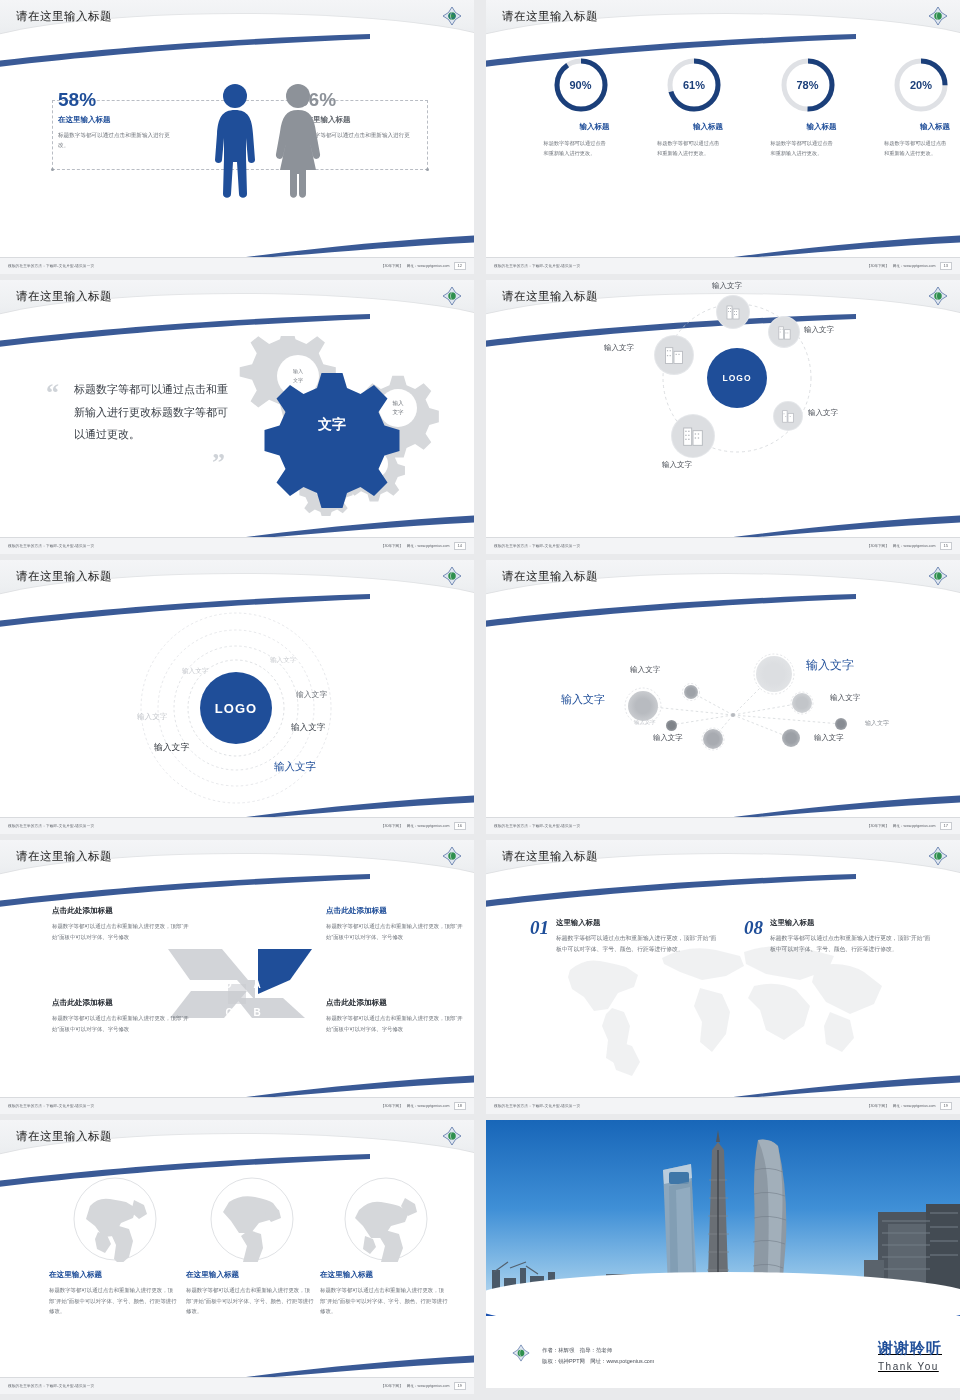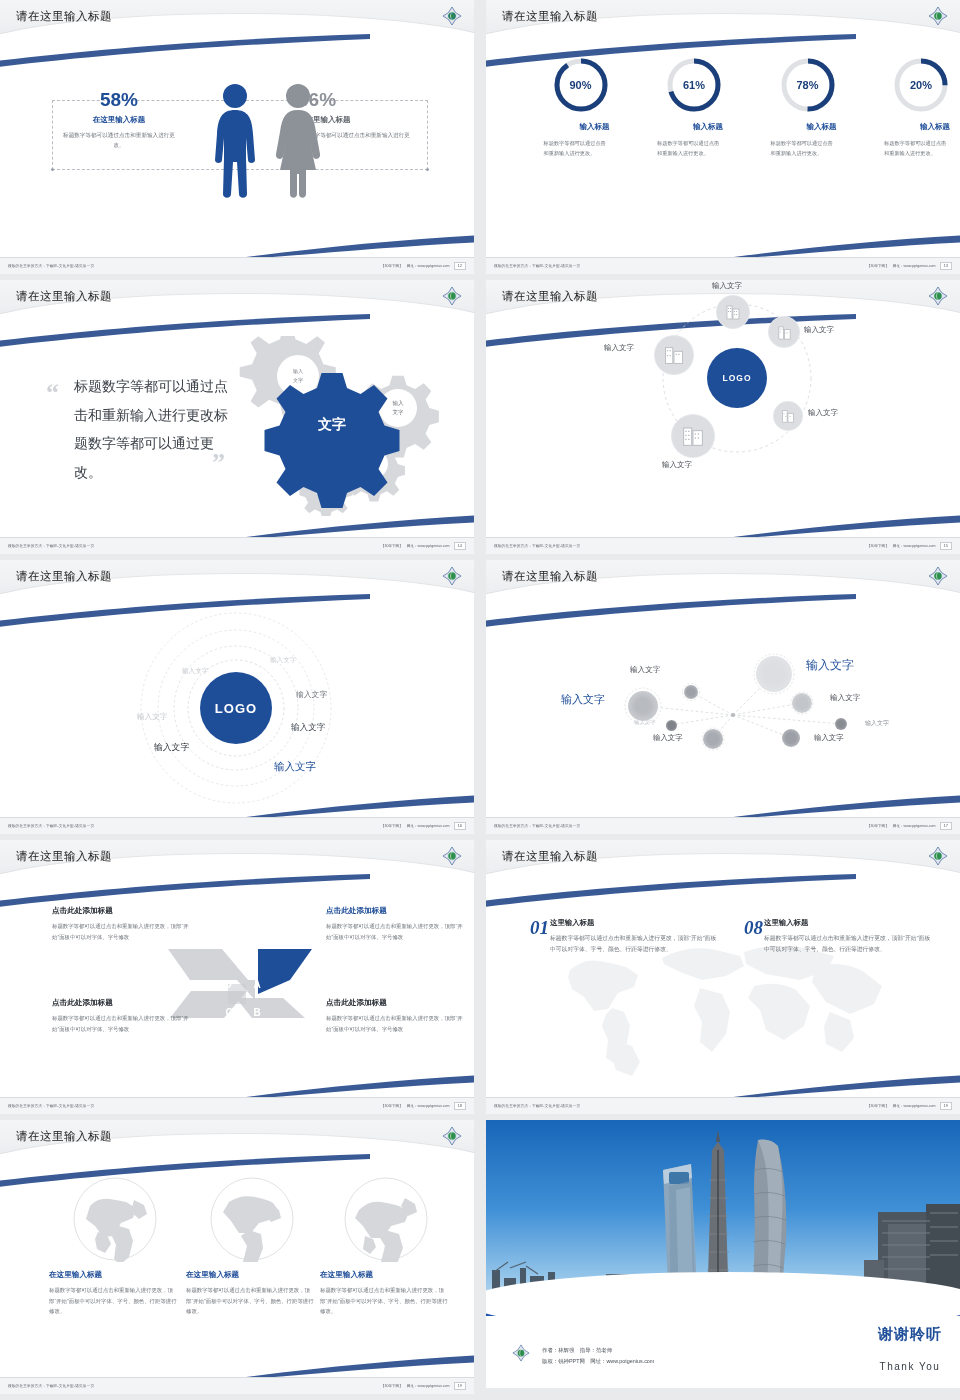--- a/index.html
+++ b/index.html
@@ -75,21 +75,21 @@
   .s1-dash {
     position:absolute; left:28px; right:22px; top:36px; height:70px;
     border:1px dashed #b9bdc4; border-left-width:1px;
   }
   .s1-dash::before, .s1-dash::after {
     content:""; position:absolute; width:3px; height:3px; background:#9aa0a8; border-radius:50%;
   }
   .s1-dash::before { left:-2px; bottom:-2px; }
   .s1-dash::after { right:-2px; bottom:-2px; }
   .s1-col { position:absolute; top:26px; width:122px; }
-  .s1-left { left:34px; text-align:center; }
+  .s1-left { left:34px; text-align:left; }
   .s1-right { right:30px; text-align:left; }
   .s1-pct { font-size:19px; font-weight:bold; line-height:1; }
   .s1-pct.blue { color:#1f4e99; }
   .s1-pct.gray { color:#8d9299; }
   .s1-sub { font-size:7.5px; font-weight:bold; margin-top:6px; }
   .s1-sub.blue { color:#1f4e99; }
   .s1-sub.gray { color:#5f646b; }
   .s1-desc { font-size:5.6px; color:#6d7279; line-height:1.8; margin-top:5px; }
   .figure { position:absolute; top:18px; }
   .fig-man { left:186px; }
@@ -103,21 +103,21 @@
     position:absolute; inset:0; display:flex; align-items:center; justify-content:center;
     font-size:11px; font-weight:bold; color:#1b3f7a;
   }
   .s2-label { margin-top:8px; font-size:7.5px; font-weight:bold; color:#1f4e99; }
   .s2-desc { margin-top:7px; font-size:5.2px; color:#6d7279; line-height:1.85; width:66px; text-align:left; }
 
   
   .quote-mark { position:absolute; font-family:"Liberation Serif",serif; font-size:26px; color:#cfd3d8; font-weight:bold; line-height:1; }
   .q-open { left:46px; top:48px; }
   .q-close { left:212px; top:118px; }
-  .s3-text { position:absolute; left:74px; top:40px; width:160px; font-size:14px; color:#3b4048; line-height:2.05; }
+  .s3-text { position:absolute; left:74px; top:46px; width:160px; font-size:11px; color:#3b4048; line-height:2.05; }
   .gear-stage { position:absolute; left:226px; top:4px; width:220px; height:180px; }
   .gear-lbl { font-size:5px; fill:#6d7279; }
 
   
   .hub-stage { position:absolute; inset:0; }
   .hub-lbl { position:absolute; font-size:7.5px; color:#4a4f57; }
   .icon-node { position:absolute; border-radius:50%; background:#dcdee1; display:flex; align-items:center; justify-content:center; }
   .icon-node.ring { box-shadow:0 0 0 1px #e5e7ea; }
 
   
@@ -128,43 +128,43 @@
   .net-node { position:absolute; border-radius:50%; }
 
   
   .q-block { position:absolute; width:140px; }
   .q-h { font-size:7.6px; font-weight:bold; margin-bottom:5px; }
   .q-h.dark { color:#2a2f36; }
   .q-h.blue { color:#1f4e99; }
   .q-b { font-size:5.4px; color:#6d7279; line-height:1.95; }
 
   
-  .num-col { position:absolute; top:26px; width:190px; display:flex; gap:1px; }
+  .num-col { position:absolute; top:26px; width:190px; display:flex; gap:7px; }
   .bignum { font-family:"Liberation Serif",serif; font-style:italic; font-weight:bold;
             font-size:19px; color:#1f4e99; line-height:1; }
   .nc-h { font-size:7.4px; font-weight:bold; color:#2a2f36; }
   .nc-b { font-size:5.8px; color:#6d7279; line-height:1.95; margin-top:5px; }
 
   
   .globe-col { position:absolute; top:4px; width:132px; }
   .globe-h { font-size:7.6px; font-weight:bold; color:#1f4e99; margin-top:8px; }
   .globe-b { font-size:5.4px; color:#6d7279; line-height:1.95; margin-top:5px; }
 
   
   .thx { position:relative; width:474px; height:274px; background:#fff; overflow:hidden; }
   .photo { position:absolute; left:0; top:0; width:474px; height:196px; overflow:hidden; }
   .sky { position:absolute; inset:0;
          background: linear-gradient(180deg,#1866b8 0%,#3f8fd6 45%,#8fc2e8 78%,#cfe4f4 100%); }
   .photo-clip { position:absolute; left:-20px; bottom:-16px; width:520px; height:60px;
                 background:#ffffff; border-radius:50% / 30px; }
   .blue-arc { position:absolute; left:-20px; bottom:-22px; width:520px; height:60px;
               background:#1b52b0; border-radius:50% / 30px; }
-  .thx-txt { position:absolute; right:18px; bottom:22px; text-align:center; }
+  .thx-txt { position:absolute; right:18px; bottom:22px; text-align:left;text-decoration:underline; }
   .thx-cn { font-size:15px; font-weight:bold; color:#1f4e99; letter-spacing:1px; }
-  .thx-en { font-size:10px; color:#3a4049; letter-spacing:1.5px; margin-top:17px; }
+  .thx-en { font-size:10px; color:#3a4049; letter-spacing:1.5px; margin-top:3px; }
   .credit { position:absolute; left:56px; bottom:28px; font-size:5.4px; color:#4a4f57; line-height:1.9; }
   .credit-logo { position:absolute; left:26px; bottom:32px; width:18px; height:18px; }
   .bar-bottom { position:absolute; left:0; right:0; bottom:0; height:6px; background:#e9eaec; }
 </style>
 </head>
 <body>
 
 <div class="deck">
 
   <div class="slide">

